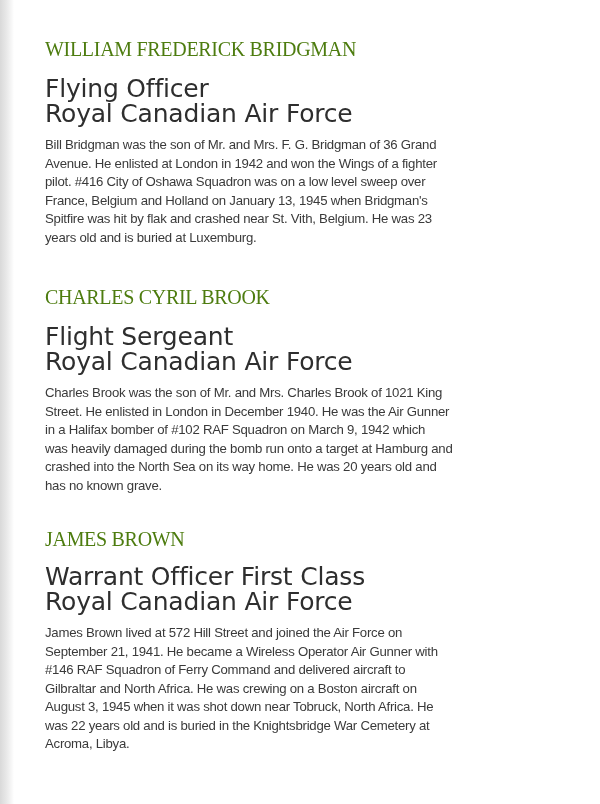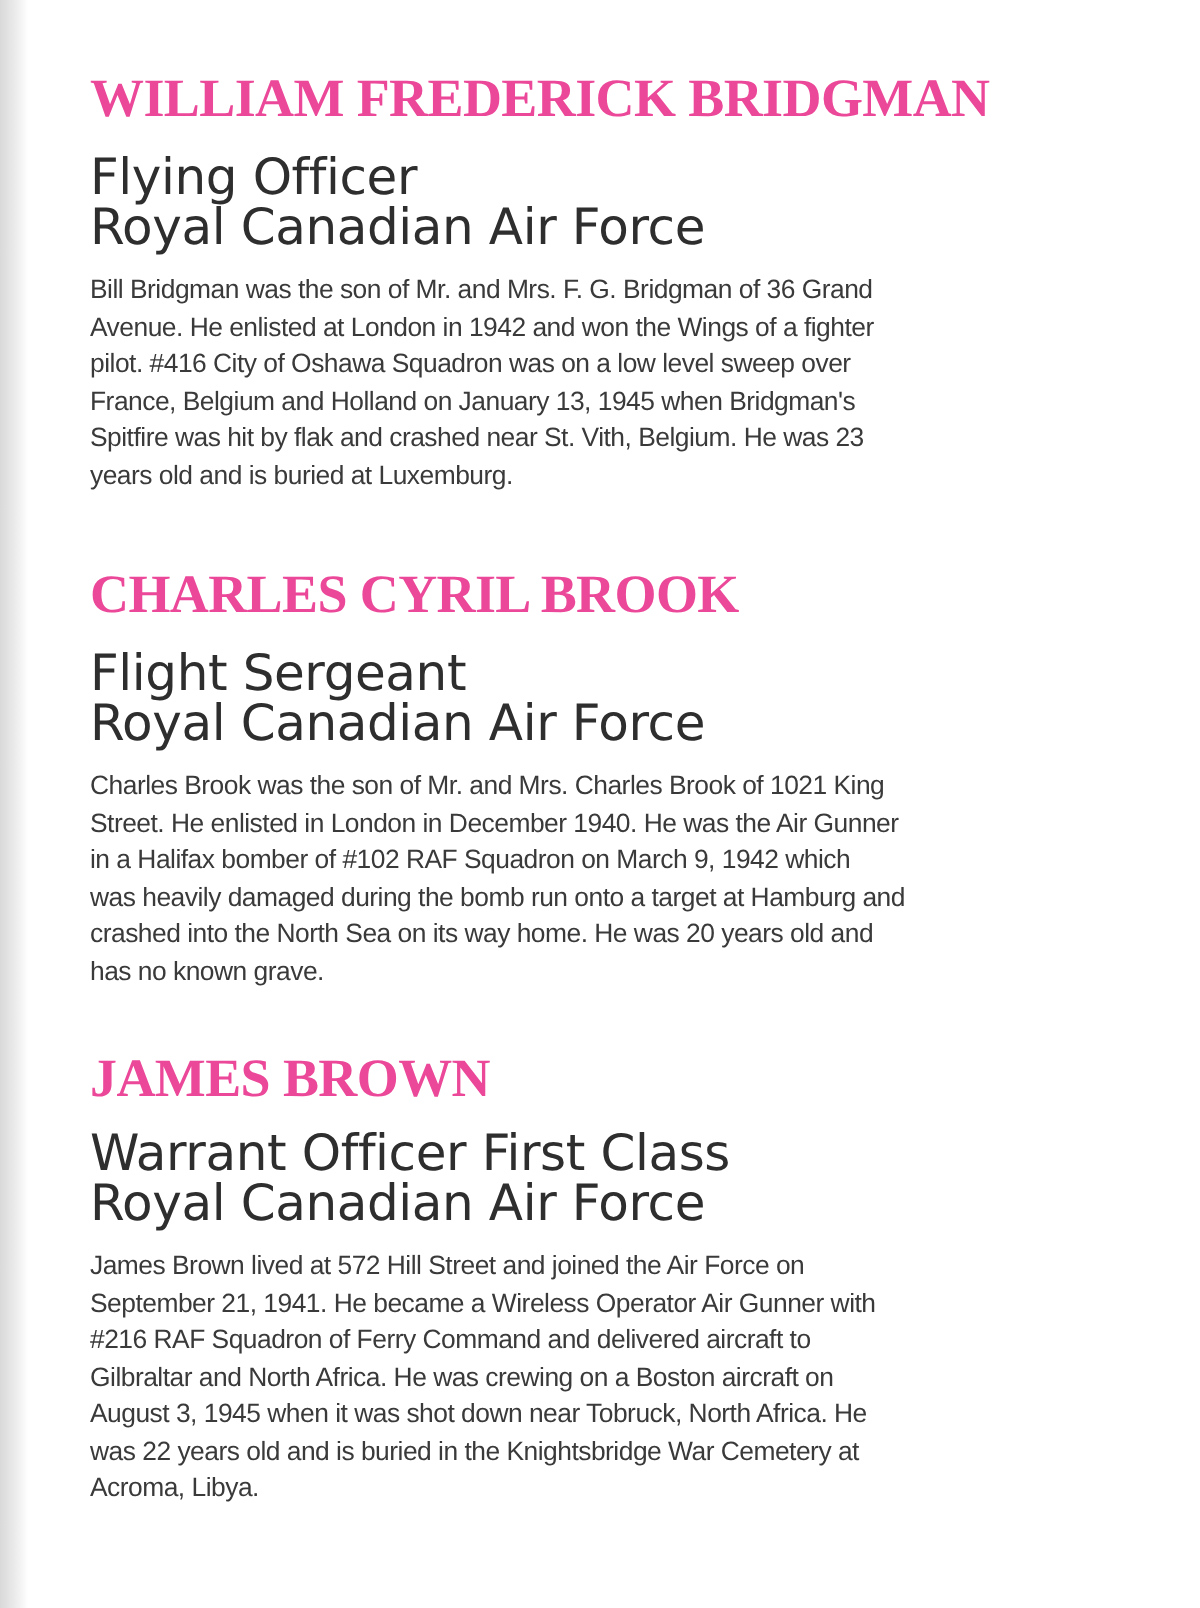--- a/index.html
+++ b/index.html
@@ -29,27 +29,27 @@
       top: 0;
       width: 540px;
     }
     .entry {
       position: absolute;
       left: 0;
       width: 540px;
     }
     .entry-name {
       font-family: "Liberation Serif", serif;
-      font-size: 27px;
+      font-size: 20px;
       letter-spacing: -0.3px;
-      color: #ec4899;
+      color: #4d7c0f;
       line-height: 30px;
       margin: 0;
       white-space: nowrap;
-      font-weight: bold;
+      font-weight: normal;
     }
     .entry-rank, .entry-service {
       font-family: "DejaVu Sans", sans-serif;
       font-size: 25px;
       line-height: 25px;
       color: #2e2e2e;
       margin: 0;
       white-space: nowrap;
       letter-spacing: -0.2px;
     }
@@ -102,21 +102,21 @@
     </p>
   </section>
 
   <section class="entry" style="top:524px;">
     <h1 class="entry-name">JAMES BROWN</h1>
     <p class="entry-rank" style="margin-top:10px;">Warrant Officer First Class</p>
     <p class="entry-service">Royal Canadian Air Force</p>
     <p class="entry-bio">
       <span class="bio-line">James Brown lived at 572 Hill Street and joined the Air Force on</span>
       <span class="bio-line">September 21, 1941. He became a Wireless Operator Air Gunner with</span>
-      <span class="bio-line">#216 RAF Squadron of Ferry Command and delivered aircraft to</span>
+      <span class="bio-line">#146 RAF Squadron of Ferry Command and delivered aircraft to</span>
       <span class="bio-line">Gilbraltar and North Africa. He was crewing on a Boston aircraft on</span>
       <span class="bio-line">August 3, 1945 when it was shot down near Tobruck, North Africa. He</span>
       <span class="bio-line">was 22 years old and is buried in the Knightsbridge War Cemetery at</span>
       <span class="bio-line">Acroma, Libya.</span>
     </p>
   </section>
 
 </div>
 
 </body></html>

